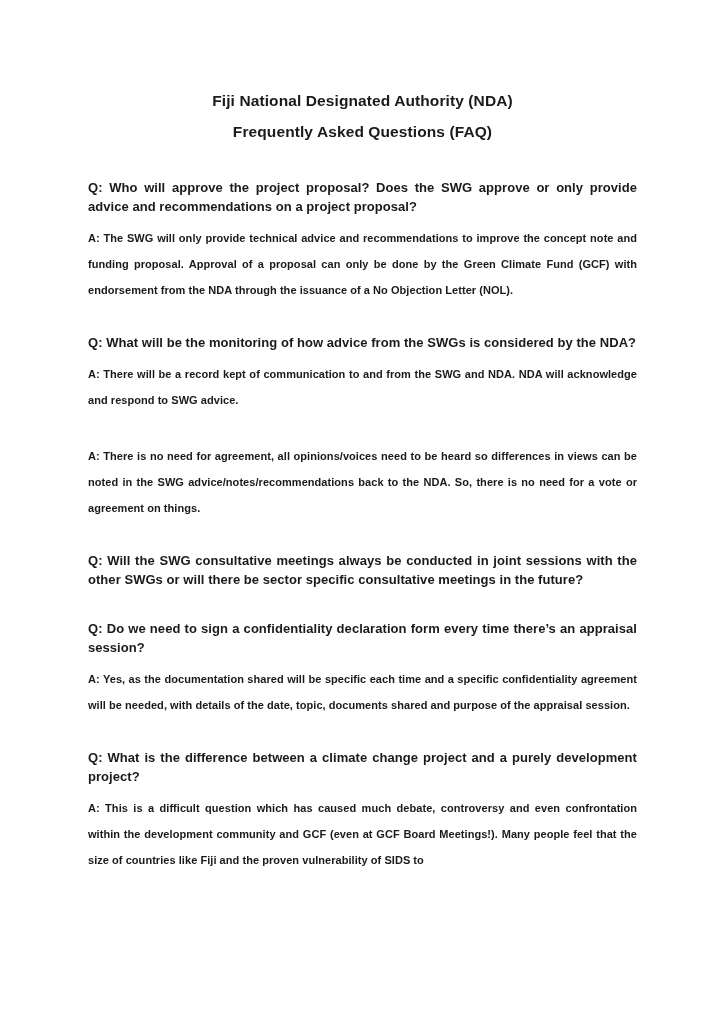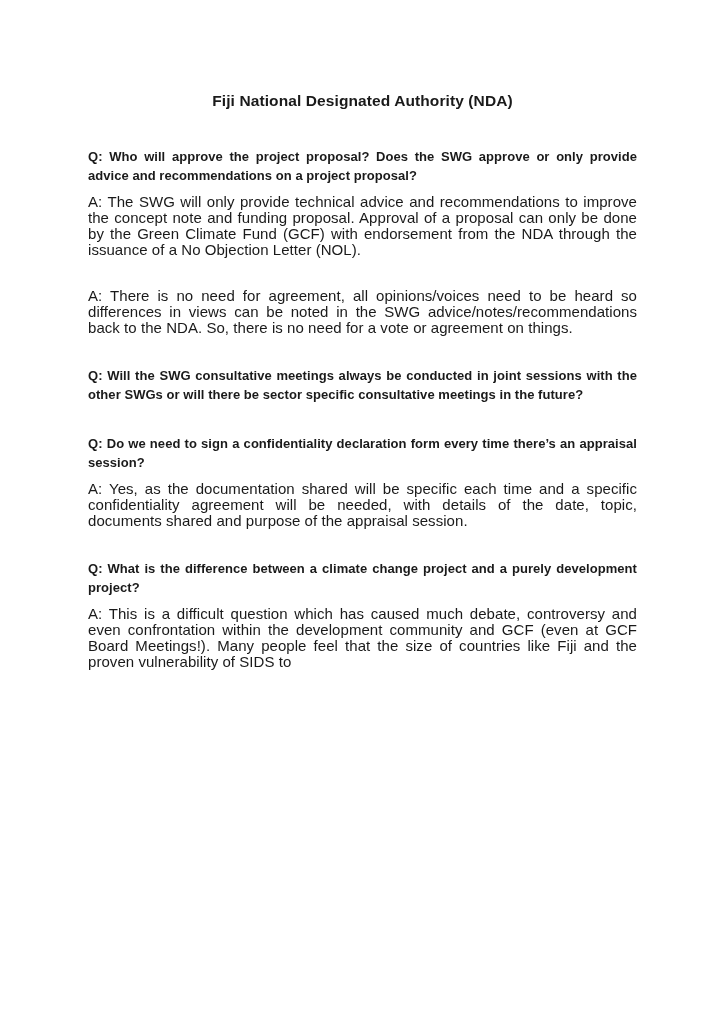--- a/index.html
+++ b/index.html
@@ -37,43 +37,48 @@
   .question {
     margin: 0 0 9px 0;
     font-size: 13px;
     font-weight: bold;
     line-height: 19px;
     text-align: justify;
     letter-spacing: 0.05px;
   }
   .answer {
     margin: 0;
-    font-size: 15px;
-    font-weight: normal;
-    line-height: 16px;
+    font-size: 11px;
+    font-weight: bold;
+    line-height: 26px;
     text-align: justify;
     letter-spacing: 0.05px;
   }
 </style>
 </head>
 <body>
 
 <div class="page">
 
   <header class="title-block">
     <div class="title-line">Fiji National Designated Authority (NDA)</div>
+    <div class="title-line">Frequently Asked Questions (FAQ)</div>
   </header>
 
   <main class="faq-list">
 
     <section class="faq-item">
       <p class="question">Q: Who will approve the project proposal? Does the SWG approve or only provide advice and recommendations on a project proposal?</p>
       <p class="answer">A: The SWG will only provide technical advice and recommendations to improve the concept note and funding proposal. Approval of a proposal can only be done by the Green Climate Fund (GCF) with endorsement from the NDA through the issuance of a No Objection Letter (NOL).</p>
     </section>
 
+    <section class="faq-item">
+      <p class="question">Q: What will be the monitoring of how advice from the SWGs is considered by the NDA?</p>
+      <p class="answer">A: There will be a record kept of communication to and from the SWG and NDA. NDA will acknowledge and respond to SWG advice.</p>
+    </section>
 
     <section class="faq-item">
       <p class="answer">A: There is no need for agreement, all opinions/voices need to be heard so differences in views can be noted in the SWG advice/notes/recommendations back to the NDA. So, there is no need for a vote or agreement on things.</p>
     </section>
 
     <section class="faq-item">
       <p class="question">Q: Will the SWG consultative meetings always be conducted in joint sessions with the other SWGs or will there be sector specific consultative meetings in the future?</p>
     </section>
 
     <section class="faq-item">

